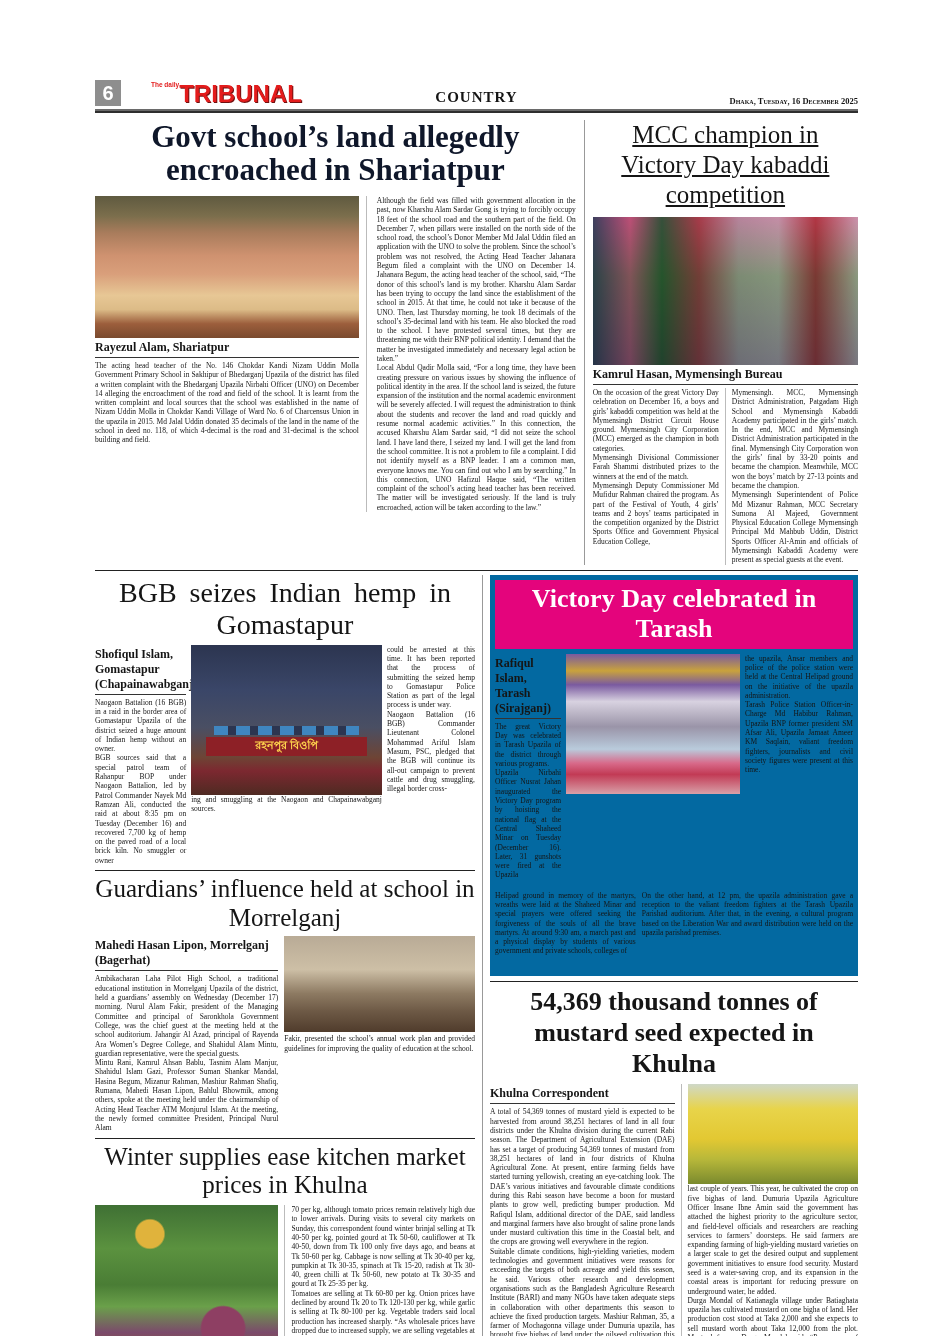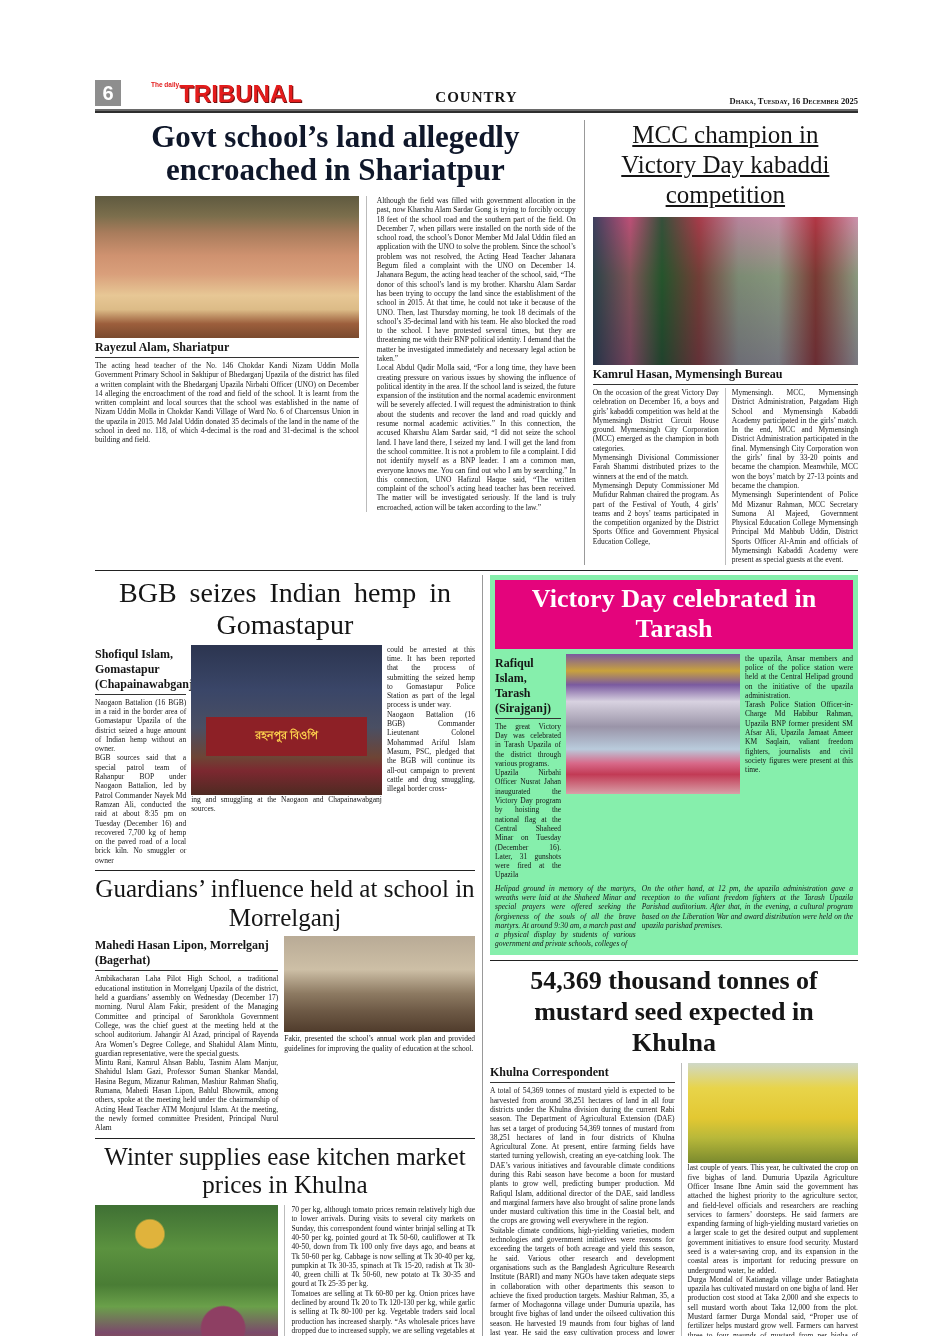--- a/index.html
+++ b/index.html
@@ -47,50 +47,50 @@
   .bcol-left{width:49.8%;padding-right:7px;}
   .bcol-right{flex:1;border-left:1px solid #999;padding-left:7px;}
   
   .hl-bgb{font-weight:normal;font-size:28px;text-align:center;word-spacing:6px;margin:2px 0 4px;}
   .bgb-cols{display:flex;gap:5px;}
   .bgb-c1,.bgb-c3{width:24%;}
   .bgb-mid{width:52%;display:flex;flex-direction:column;}
   .photo-bgb{height:150px;background:
      linear-gradient(180deg,#2c3550 0%,#3a4668 30%,#4a4f63 55%,#6e4435 75%,#7c2830 84%,#4e2a22 100%);position:relative;}
   .bgb-banner{position:absolute;left:8%;right:8%;bottom:26%;background:#8d2026;color:#ffd34d;
-     font-size:11px;font-weight:bold;text-align:center;padding:10px 0;}
+     font-size:11px;font-weight:bold;text-align:center;padding:0 0;}
   .bgb-packets{position:absolute;left:12%;right:12%;bottom:40%;height:9px;
      background:repeating-linear-gradient(90deg,#3f86c0 0 14px,#2c3550 14px 22px);}
   
   .hl-guardians{font-weight:normal;font-size:25px;line-height:1.15;text-align:center;margin:3px 0 4px;}
   .guardians-cols{display:flex;gap:6px;}
   .gd-c1{width:49%;}
   .gd-c2{width:51%;}
   .photo-guardians{height:96px;background:
      linear-gradient(180deg,#b9ab96 0%,#cdbfa6 35%,#8d7a62 60%,#6e5a46 78%,#503c2c 100%);}
   
   .hl-winter{font-weight:normal;font-size:25px;line-height:1.15;text-align:center;margin:3px 0 5px;}
   .winter-cols{display:flex;gap:6px;}
   .wt-c1{width:50%;}
   .wt-c2{width:50%;border-left:1px solid #bbb;padding-left:6px;}
   .photo-veg{height:145px;background:
      radial-gradient(circle at 70% 85%,#8e3f63 0 12%,transparent 13%),
      radial-gradient(circle at 30% 20%,#e0b33c 0 8%,transparent 9%),
      linear-gradient(180deg,#3f7034 0%,#5b923f 30%,#4a7d35 55%,#6aa04a 70%,#7b4a6b 88%,#8a5a3a 100%);}
   
-  .tarash-block{background:#86efac;padding:5px 5px 6px;}
+  .tarash-block{background:#0369a1;padding:5px 5px 20px;}
   .tarash-banner{background:#e4047c;color:#fff;font-size:26px;font-weight:bold;text-align:center;
      padding:4px 0 5px;margin-bottom:5px;}
   .tarash-cols{display:flex;gap:5px;}
   .tr-c1{width:19%;}
   .tr-mid{width:50%;}
   .tr-c3{width:31%;}
   .photo-tarash{height:140px;background:
      linear-gradient(180deg,#7a5aa0 0%,#c9a23c 12%,#7a5aa0 22%,#d8d2e0 34%,#9a94a8 52%,#b9cbdc 68%,#d86a8a 78%,#c23a55 86%,#d8a0a8 100%);}
-  .tarash-bottom{display:flex;gap:6px;margin-top:4px;font-style:italic;}
+  .tarash-bottom{display:flex;gap:6px;margin-top:11px;}
   .tb-left{width:40%;}
   .tb-right{width:60%;}
   
   .hl-mustard{font-weight:bold;font-size:26px;line-height:1.2;text-align:center;margin:4px 0 5px;}
   .mu-cols{display:flex;gap:6px;}
   .mu-c1{width:52%;}
   .mu-c2{width:48%;border-left:1px solid #bbb;padding-left:6px;}
   .photo-mustard{height:100px;background:
      linear-gradient(180deg,#cfd8c8 0%,#e8d44a 25%,#e3c832 55%,#b8b83a 75%,#7a8a2e 100%);}
 </style>

